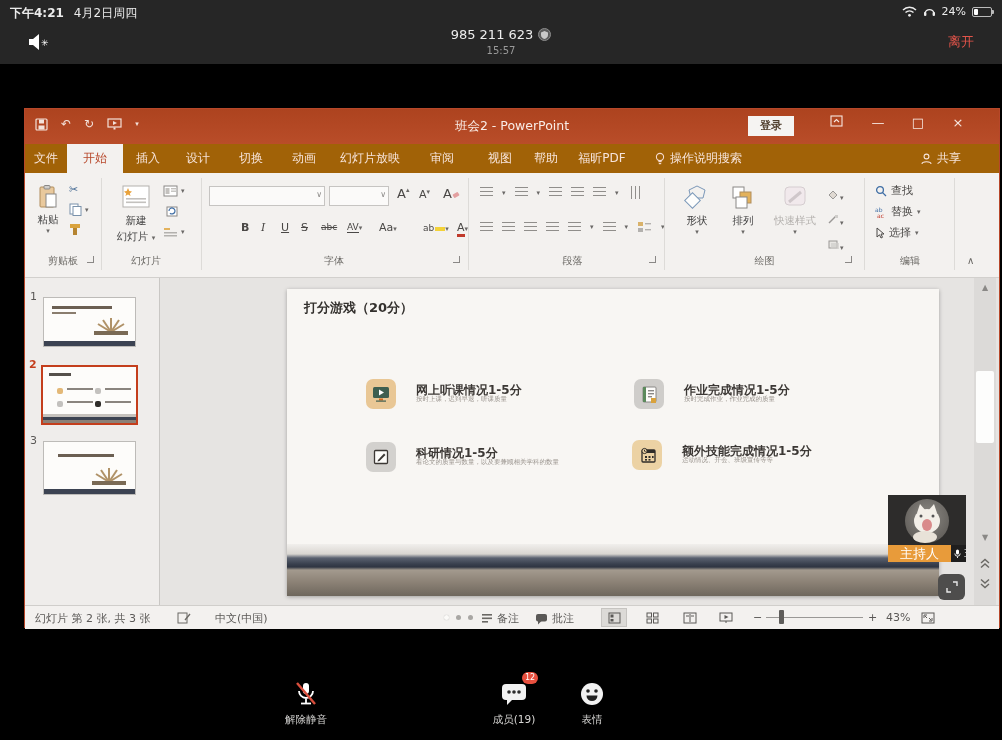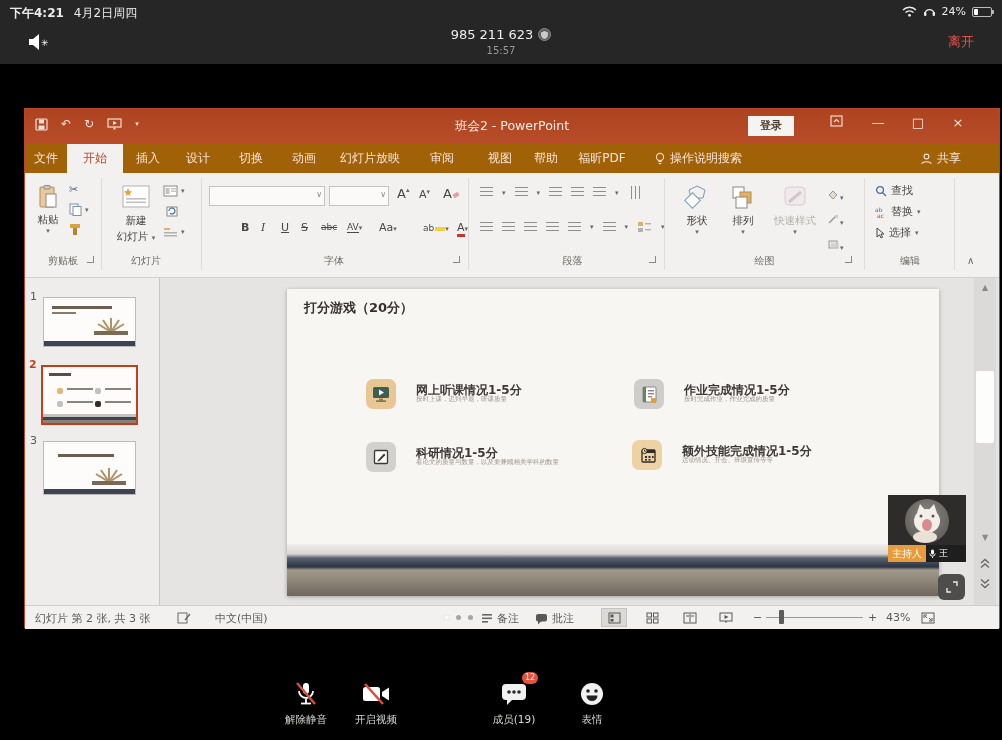--- a/index.html
+++ b/index.html
@@ -71,21 +71,21 @@
   .viewbtn{position:absolute;top:2px;width:26px;height:19px;display:flex;align-items:center;justify-content:center;}
   .viewbtn.active{background:#dcdad7;border:1px solid #c6c4c1;}
   .dot{position:absolute;top:9px;width:5px;height:5px;border-radius:50%;}
   .ztrack{position:absolute;top:11px;height:1px;background:#9a9896;}
   .zthumb{position:absolute;top:4px;width:5px;height:14px;background:#5f5d5b;border-radius:1px;}
 
   
   .vtile{position:absolute;left:888px;top:495px;width:78px;height:67px;background:#2d2c2b;overflow:hidden;}
   .avatar{position:absolute;left:17px;top:4px;width:44px;height:44px;border-radius:50%;background:radial-gradient(circle at 50% 40%,#8d8a85,#55524e);}
   .vbar{position:absolute;left:0;bottom:0;width:100%;height:17px;display:flex;}
-  .vrole{background:#e89b3a;color:#fff;font-size:10px;line-height:17px;padding:0 4px;white-space:nowrap;}
+  .vrole{background:#e89b3a;color:#fff;font-size:13px;line-height:17px;padding:0 12px;white-space:nowrap;}
   .vname{flex:1;background:rgba(20,20,20,.55);color:#fff;font-size:9px;line-height:17px;display:flex;align-items:center;gap:3px;padding-left:3px;}
   .cornerbtn{position:absolute;left:938px;top:574px;width:27px;height:26px;background:#4e4d4c;border-radius:6px;display:flex;align-items:center;justify-content:center;}
 
   
   .mtb-item{position:absolute;width:64px;text-align:center;}
   .mtb-ic{height:32px;display:flex;align-items:center;justify-content:center;position:relative;}
   .mtb-lb{margin-top:3px;font-size:10.5px;color:#d8d7d5;}
   .badge{position:absolute;top:-6px;right:8px;min-width:16px;height:12px;border-radius:7px;background:#e8503f;color:#fff;font-size:8px;line-height:12px;padding:0 2px;}
   .mdots{display:flex;gap:5px;}
   .mdots i{width:5px;height:5px;border-radius:50%;background:#fff;}
@@ -606,30 +606,20 @@
         <rect x="11" y="3" width="6" height="11" rx="3" fill="#fff"></rect>
         <path d="M7 11 a7 7 0 0 0 14 0" stroke="#fff" stroke-width="1.8" fill="none"></path>
         <line x1="14" y1="19" x2="14" y2="23" stroke="#fff" stroke-width="1.8"></line>
         <line x1="9" y1="23.5" x2="19" y2="23.5" stroke="#fff" stroke-width="1.8"></line>
         <line x1="5" y1="3" x2="23" y2="24" stroke="#d94f3d" stroke-width="2.4"></line>
       </svg>
     </div>
     <div class="mtb-lb">解除静音</div>
   </div>
 
-  <div class="mtb-item" style="left:344px;top:678px">
-    <div class="mtb-ic">
-      <svg width="30" height="26" viewBox="0 0 30 26">
-        <rect x="2" y="6" width="17" height="14" rx="2.5" fill="#fff"></rect>
-        <polygon points="21,11 28,6.5 28,19.5 21,15" fill="#fff"></polygon>
-        <line x1="4" y1="3" x2="22" y2="23" stroke="#d94f3d" stroke-width="2.6"></line>
-      </svg>
-    </div>
-    <div class="mtb-lb">开启视频</div>
-  </div>
 
 
   <div class="mtb-item" style="left:482px;top:678px">
     <div class="mtb-ic">
       <svg width="28" height="26" viewBox="0 0 28 26">
         <rect x="2" y="3" width="24" height="16" rx="4" fill="#f2f2f2"></rect>
         <polygon points="7,18 7,24 13,18" fill="#f2f2f2"></polygon>
         <circle cx="9" cy="11" r="1.8" fill="#2c2c2c"></circle>
           <circle cx="14" cy="11" r="1.8" fill="#2c2c2c"></circle>
           <circle cx="19" cy="11" r="1.8" fill="#2c2c2c"></circle>

